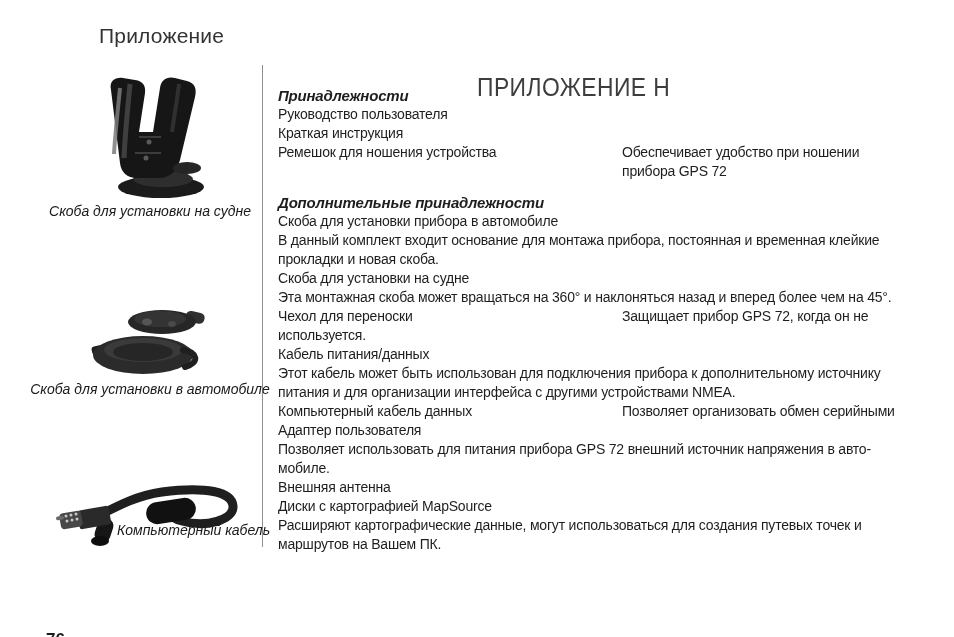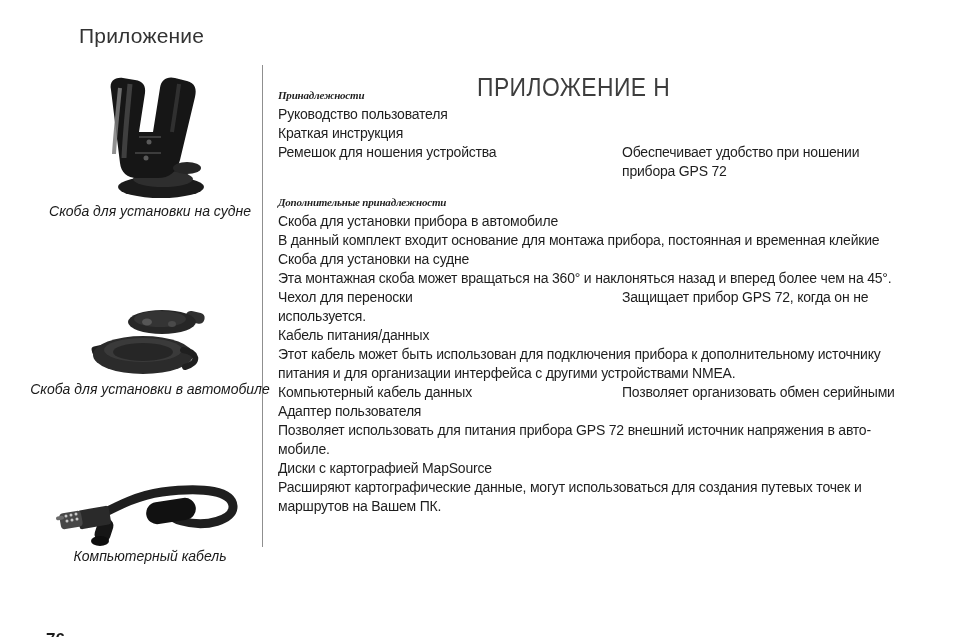--- a/index.html
+++ b/index.html
@@ -4,53 +4,53 @@
 <style>
   :root { --text:#1e1e1e; --divider:#8f8f8f; }
   html,body { margin:0; padding:0; }
   body {
     width:954px; height:637px; background:#ffffff; position:relative;
     font-family:"Liberation Sans", sans-serif; color:var(--text);
     overflow:hidden;
   }
   .page { position:absolute; inset:0; }
   .page-header {
-    position:absolute; left:79px; top:24px;
+    position:absolute; left:99px; top:24px;
     font-size:21px; color:#333; letter-spacing:0.2px;
   }
   .appendix-title {
     position:absolute; left:477px; top:55px;
     font-size:26px; font-weight:400; color:#3d3d3d;
     letter-spacing:0.5px; transform:scaleX(0.88); transform-origin:left top;
     white-space:nowrap;
   }
   .divider {
     position:absolute; left:262px; top:65px; width:1px; height:482px;
     background:var(--divider);
   }
   .figure { position:absolute; }
   .figure svg { display:block; }
   .caption {
     position:absolute; left:30px; width:240px; text-align:center;
     font-style:italic; font-size:14px; color:#1a1a1a; white-space:nowrap;
   }
   .cap-1 { top:203px; }
   .cap-2 { top:381px; }
-  .cap-3 { top:548px; }
+  .cap-3 { top:522px;text-align:right; }
   .fig-1 { left:83px;  top:74px; }
   .fig-2 { left:90px;  top:305px; }
   .fig-3 { left:56px;  top:464px; }
   .lines {
     position:absolute; left:278px; top:86px; width:668px;
   }
   .line {
     height:19px; line-height:19px; font-size:14px;
     letter-spacing:-0.2px; white-space:nowrap; color:var(--text);
   }
-  .line.heading { font-weight:bold; font-style:italic; font-size:11px;font-family:Liberation Serif, serif; }
+  .line.heading { font-weight:bold; font-style:italic; font-size:15px; }
   .line.gap { height:12px; }
   .lcell { display:inline-block; width:344px; vertical-align:top; }
   .page-number {
     position:absolute; left:46px; top:582px;
     font-size:17px; font-weight:bold; color:#1a1a1a;margin-top:48px;
   }
 </style>
 </head>
 <body style="--text: #1e1e1e; --divider: #8f8f8f;">
 
@@ -122,31 +122,33 @@
     <div class="lines" id="lines">
         <div class="line heading">Принадлежности</div>
         <div class="line">Руководство пользователя</div>
         <div class="line">Краткая инструкция</div>
         <div class="line"><span class="lcell">Ремешок для ношения устройства</span><span class="rcell">Обеспечивает удобство при ношении</span></div>
         <div class="line"><span class="lcell"></span><span class="rcell">прибора GPS 72</span></div>
         <div class="line gap"></div>
         <div class="line heading">Дополнительные принадлежности</div>
         <div class="line">Скоба для установки прибора в автомобиле</div>
         <div class="line">В данный комплект входит основание для монтажа прибора, постоянная и временная клейкие</div>
+        <div class="line">прокладки и новая скоба.</div>
         <div class="line">Скоба для установки на судне</div>
         <div class="line">Эта монтажная скоба может вращаться на 360° и наклоняться назад и вперед более чем на 45°.</div>
         <div class="line"><span class="lcell">Чехол для переноски</span><span class="rcell">Защищает прибор GPS 72, когда он не</span></div>
         <div class="line">используется.</div>
         <div class="line">Кабель питания/данных</div>
         <div class="line">Этот кабель может быть использован для подключения прибора к дополнительному источнику</div>
         <div class="line">питания и для организации интерфейса с другими устройствами NMEA.</div>
         <div class="line"><span class="lcell">Компьютерный кабель данных</span><span class="rcell">Позволяет организовать обмен серийными</span></div>
         <div class="line">Адаптер пользователя</div>
         <div class="line">Позволяет использовать для питания прибора GPS 72 внешний источник напряжения в авто-</div>
         <div class="line">мобиле.</div>
+        <div class="line">Внешняя антенна</div>
         <div class="line">Диски с картографией MapSource</div>
         <div class="line">Расширяют картографические данные, могут использоваться для создания путевых точек и</div>
         <div class="line">маршрутов на Вашем ПК.</div>
       </div>
   </div>
 
   <div class="page-number">76</div>
 
 </div>
 

